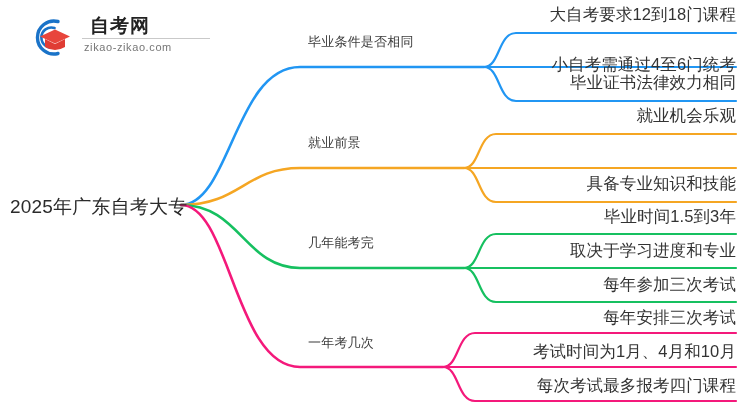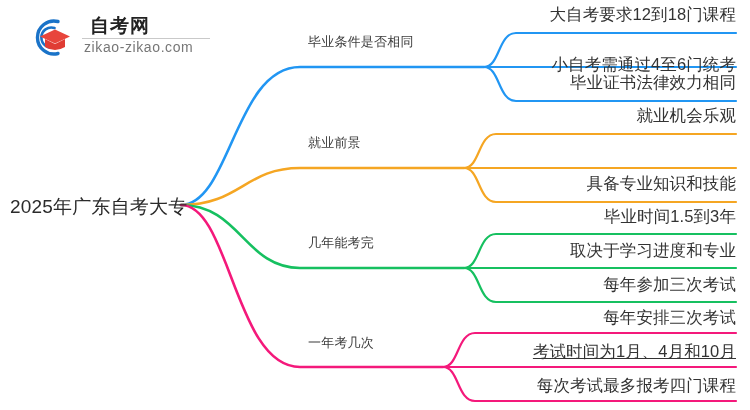--- a/index.html
+++ b/index.html
@@ -45,21 +45,21 @@
   .logo-cn {
     font-size: 19px;
     font-weight: bold;
     color: #222222;
     letter-spacing: 1px;
     line-height: 24px;
     padding-left: 8px;
     border-bottom: 1px solid #c9c9c9;
   }
   .logo-url {
-    font-size: 14px;
+    font-size: 11px;
     color: #777777;
     letter-spacing: 0.6px;
     line-height: 16px;
     padding-left: 2px;
   }
 
   
   #links {
     position: absolute;
     left: 0;
@@ -102,21 +102,21 @@
   #leaf-0-0 { top: 4px;   }
   #leaf-0-1 { top: 54px;  }
   #leaf-0-2 { top: 72px;  }
   #leaf-1-0 { top: 105px; }
   #leaf-1-1 { top: 139px; }
   #leaf-1-2 { top: 173px; }
   #leaf-2-0 { top: 206px; }
   #leaf-2-1 { top: 240px; }
   #leaf-2-2 { top: 274px; text-align: right; }
   #leaf-3-0 { top: 307px; }
-  #leaf-3-1 { top: 341px; text-decoration: underline; }
+  #leaf-3-1 { top: 341px; }
   #leaf-3-2 { top: 375px; }
 </style>
 </head>
 <body>
 
 <div id="stage">
 
   <div id="logo">
     <div id="logo-mark">
       <svg width="46" height="42" viewBox="0 0 46 42">

